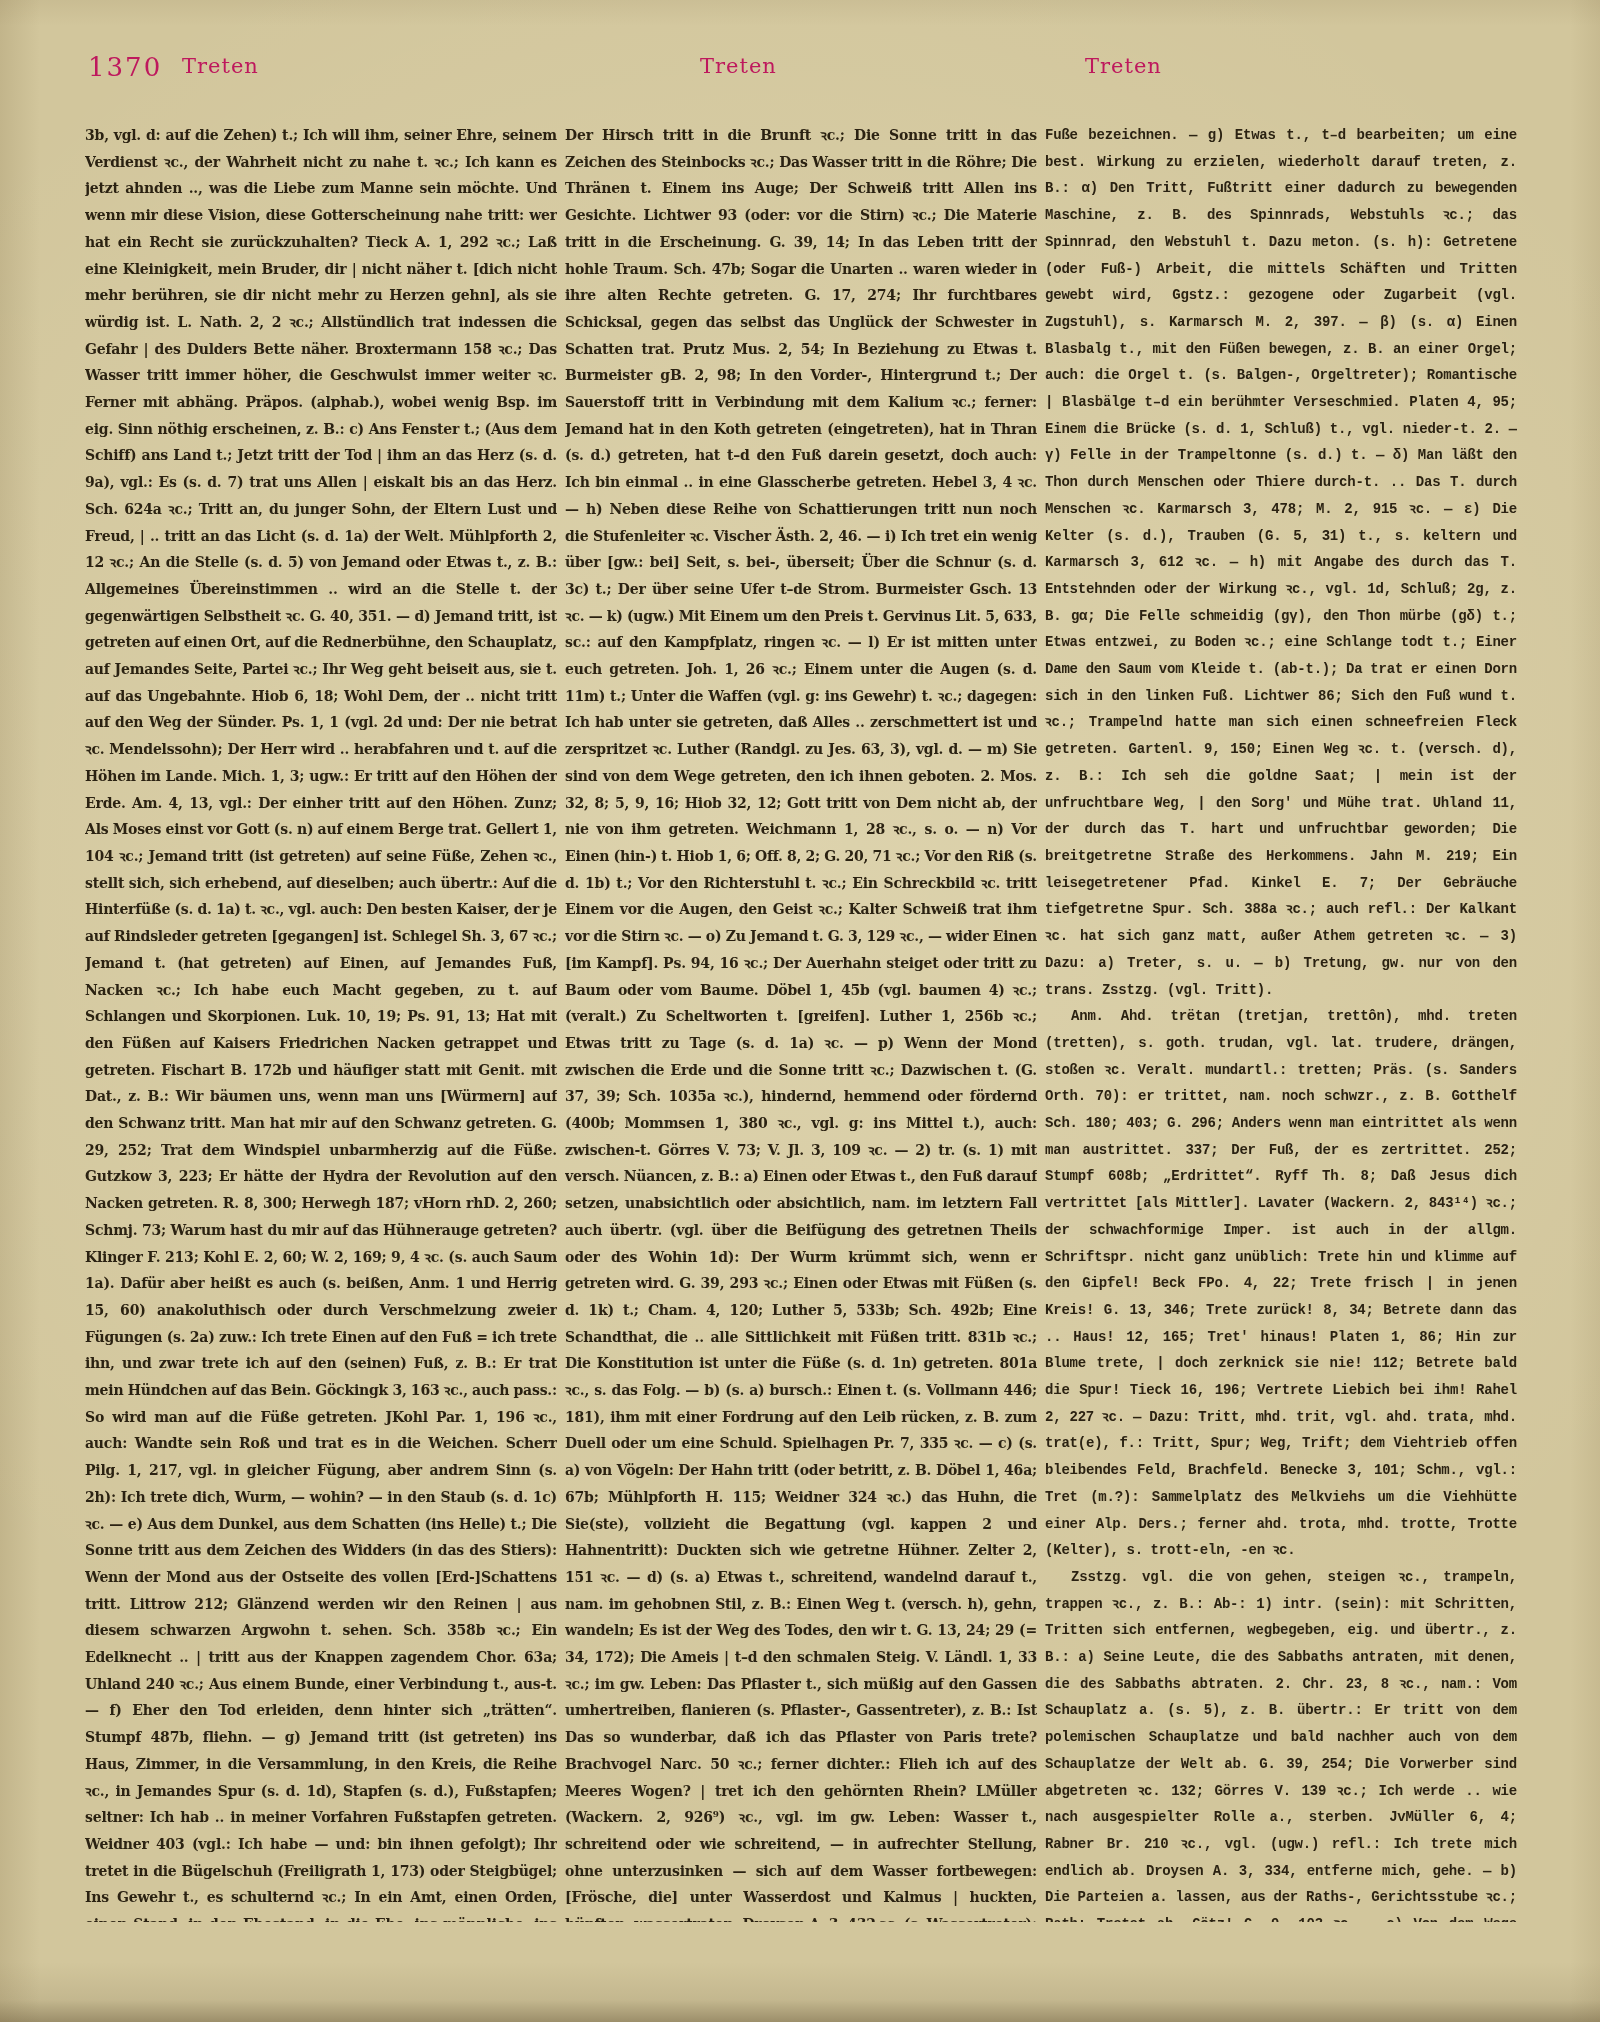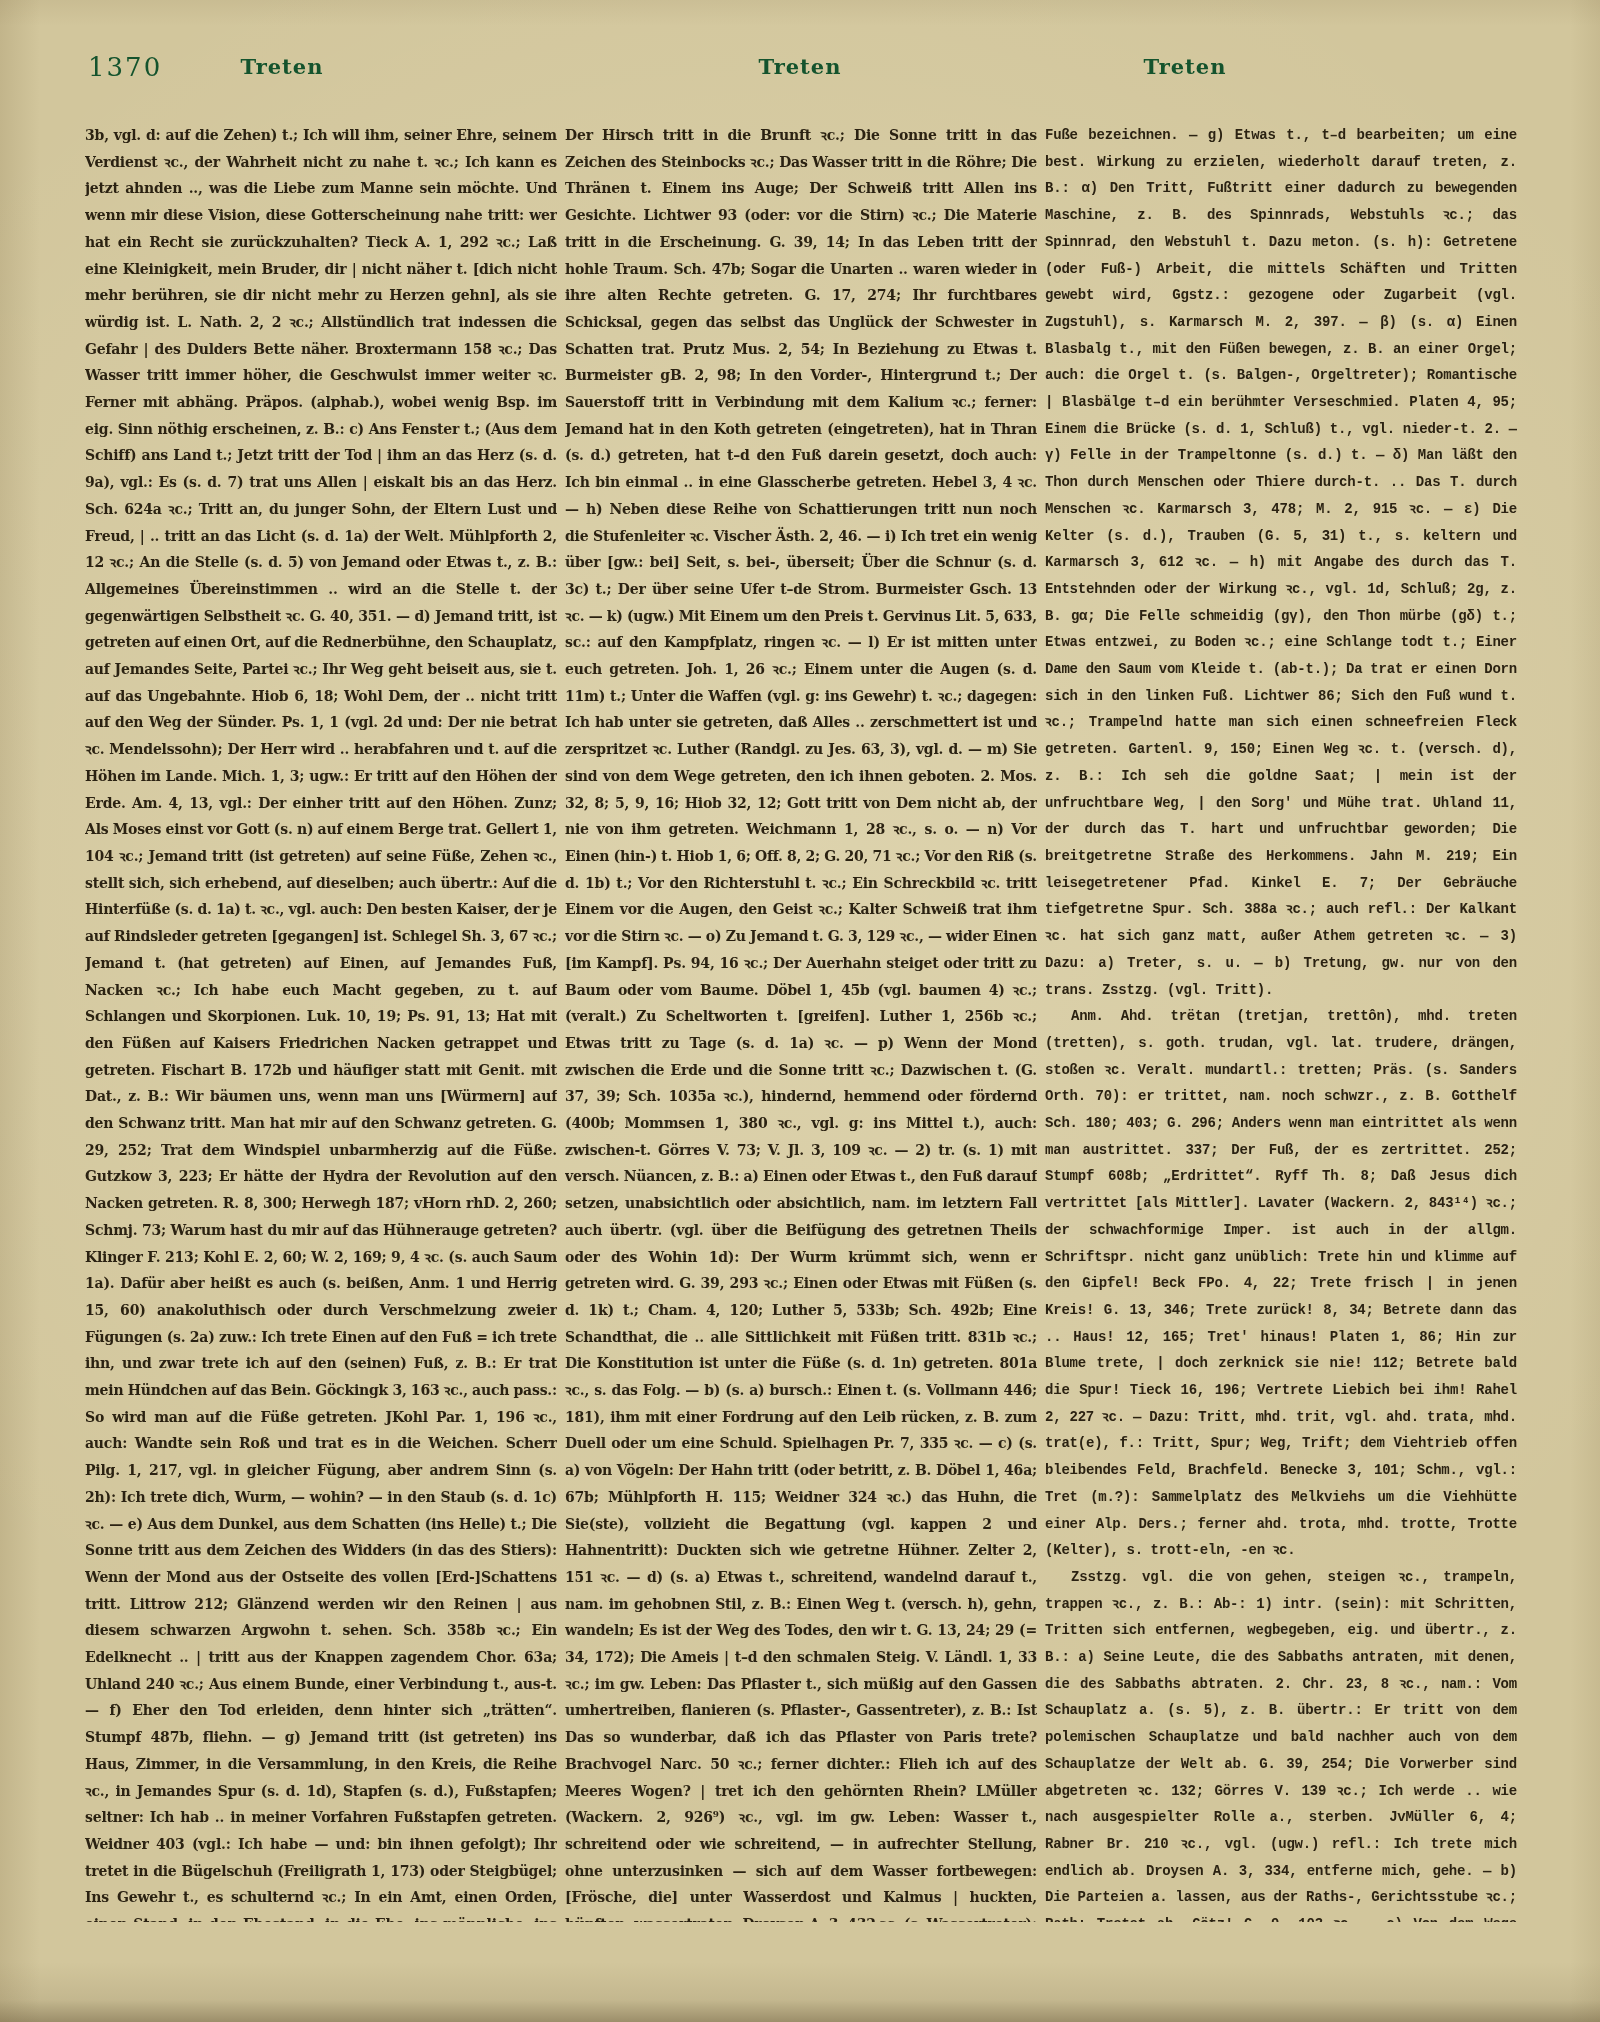--- a/index.html
+++ b/index.html
@@ -11,28 +11,28 @@
   
   .paper{
     position:absolute;inset:0;
     background:
       radial-gradient(ellipse 120% 90% at 48% 42%, rgba(255,250,225,0.25) 0%, rgba(0,0,0,0) 55%),
       linear-gradient(to right, rgba(120,100,60,0.18) 0px, rgba(120,100,60,0.0) 40px),
       linear-gradient(to left, rgba(120,100,60,0.12) 0px, rgba(120,100,60,0.0) 30px),
       linear-gradient(to top, rgba(90,75,45,0.45) 0px, rgba(90,75,45,0.12) 22px, rgba(90,75,45,0.0) 60px),
       linear-gradient(to bottom, rgba(120,100,60,0.10) 0px, rgba(120,100,60,0.0) 26px);
   }
-  .header{position:absolute;top:48px;left:0;width:1600px;height:40px;color:#14532d;}
+  .header{position:absolute;top:48px;left:0;width:1600px;height:40px;color:#be185d;}
   .pageno{
     position:absolute;left:88px;top:4px;
     font-size:26px;letter-spacing:2px;font-weight:normal;
   }
   .rhead{
-    position:absolute;top:6px;width:200px;text-align:center;
-    font-size:21px;font-weight:bold;letter-spacing:1px;
+    position:absolute;top:6px;width:200px;
+    font-size:21px;font-weight:normal;letter-spacing:1px;
   }
   .rhead.h1{left:182px;}
   .rhead.h2{left:700px;}
   .rhead.h3{left:1085px;}
   .col{
     position:absolute;top:122px;width:472px;height:1800px;overflow:hidden;
     color:#2b2212;
     font-size:14px;font-weight:bold;line-height:26.7px;
     text-align:justify;text-justify:inter-word;
     letter-spacing:-0.2px;word-spacing:-0.5px;

